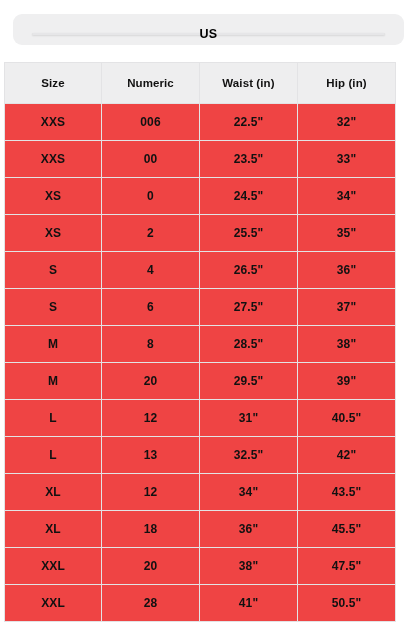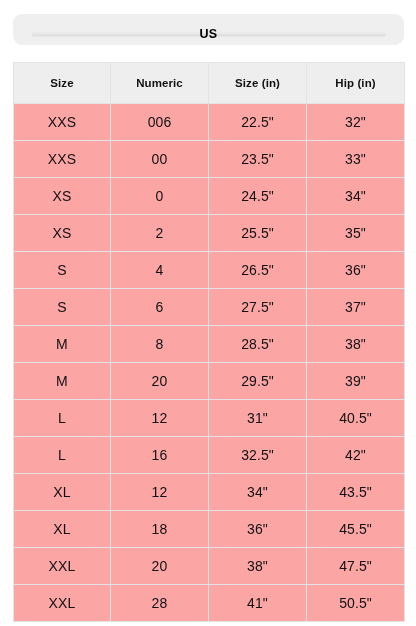--- a/index.html
+++ b/index.html
@@ -52,21 +52,21 @@
     background: #ffffff;
     border: 1px solid #e6e6e8;
     box-shadow: 0 1px 2px rgba(0,0,0,0.10), 0 0 1px rgba(0,0,0,0.08);
     margin: 19px;
     flex: 1 1 calc(50% - 2px);
   }
 
   
   .size-table {
     position: absolute;
-    left: 13px;
+    left: 4px;
     top: 62px;
     width: 391px;
     border-collapse: collapse;
     table-layout: fixed;
   }
 
   .size-table th,
   .size-table td {
     border: 1px solid #e3e3e5;
     text-align: center;
@@ -77,23 +77,23 @@
   .size-table th {
     height: 41px;
     background: #eeeeef;
     font-size: 11.5px;
     font-weight: 700;
     letter-spacing: 0.1px;
   }
 
   .size-table td {
     height: 37px;
-    background: #fca5a5;
-    font-size: 14px;
-    font-weight: 400;
+    background: #ef4444;
+    font-size: 12px;
+    font-weight: 700;
     letter-spacing: 0.1px;
   }
 
   .col-size    { width: 97px; }
   .col-numeric { width: 98px; }
   .col-waist   { width: 98px; }
   .col-hip     { width: 98px; }
 </style>
 </head>
 <body>
@@ -110,21 +110,21 @@
     <colgroup>
       <col class="col-size">
       <col class="col-numeric">
       <col class="col-waist">
       <col class="col-hip">
     </colgroup>
     <thead>
       <tr>
         <th>Size</th>
         <th>Numeric</th>
-        <th>Size (in)</th>
+        <th>Waist (in)</th>
         <th>Hip (in)</th>
       </tr>
     </thead>
     <tbody>
         <tr>
           <td>XXS</td>
           <td>006</td>
           <td>22.5"</td>
           <td>32"</td>
         </tr>
@@ -171,21 +171,21 @@
           <td>39"</td>
         </tr>
         <tr>
           <td>L</td>
           <td>12</td>
           <td>31"</td>
           <td>40.5"</td>
         </tr>
         <tr>
           <td>L</td>
-          <td>16</td>
+          <td>13</td>
           <td>32.5"</td>
           <td>42"</td>
         </tr>
         <tr>
           <td>XL</td>
           <td>12</td>
           <td>34"</td>
           <td>43.5"</td>
         </tr>
         <tr>

